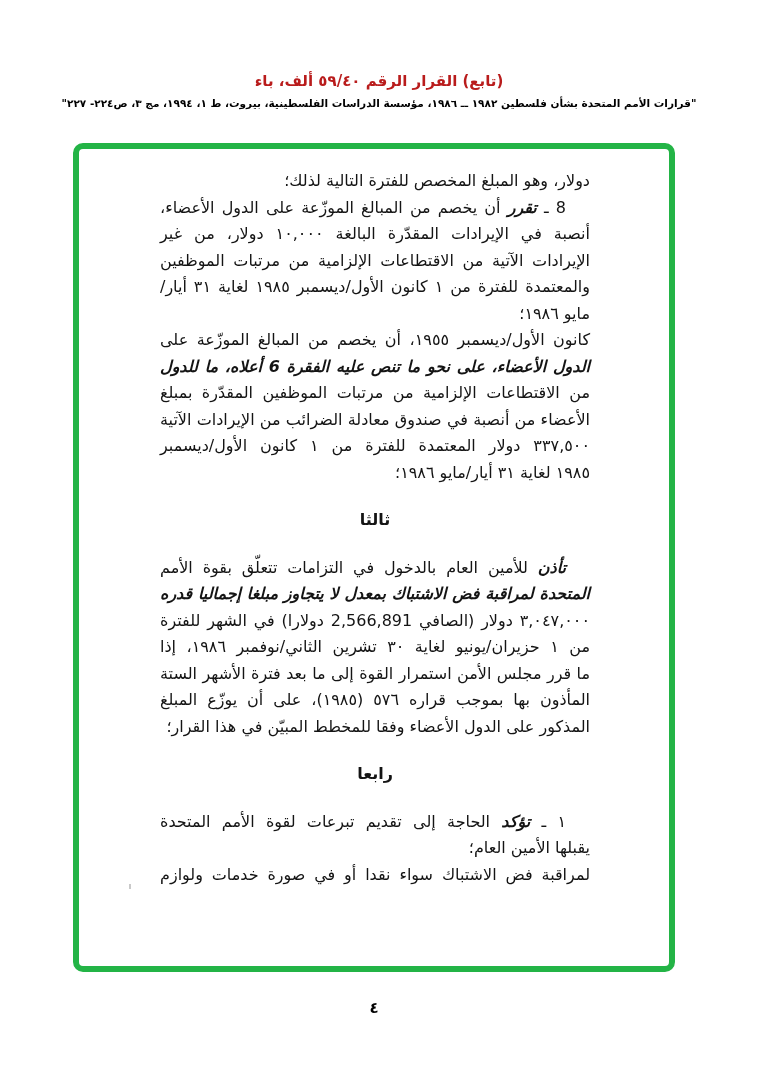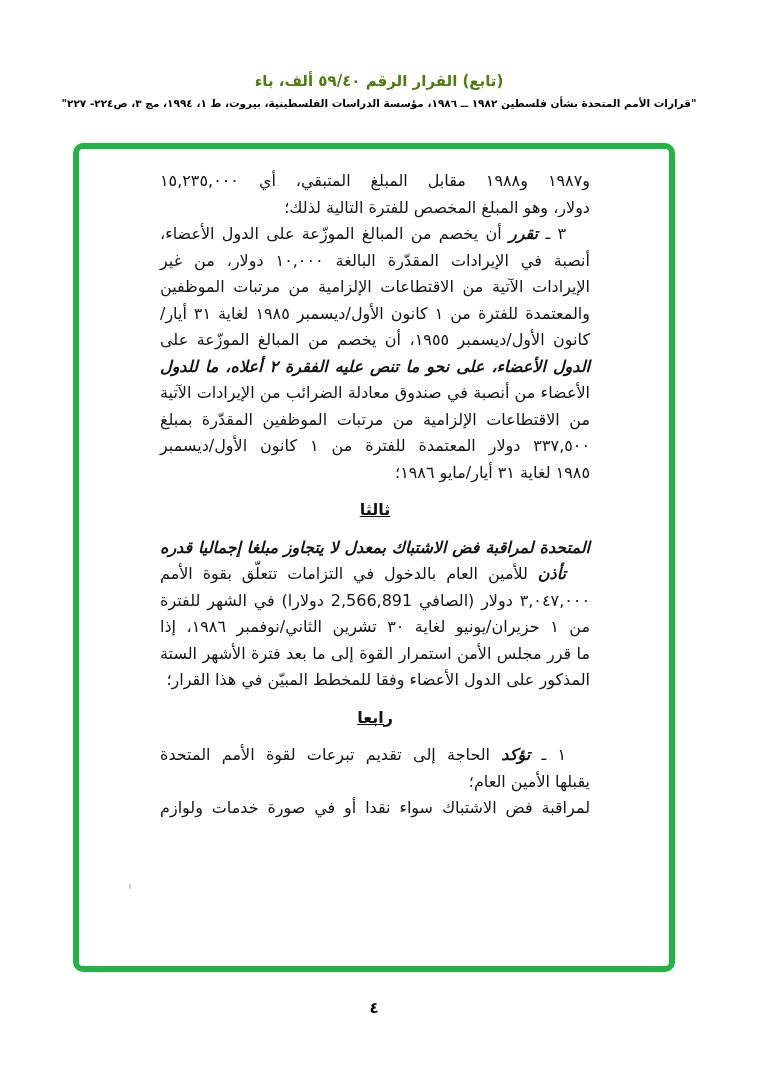--- a/index.html
+++ b/index.html
@@ -13,21 +13,21 @@
   }
   .page-header {
     position: absolute;
     top: 72px; left: 0; right: 0;
     text-align: center;
     direction: rtl;
   }
   .doc-title {
     font-size: 15px;
     font-weight: bold;
-    color: #4d7c0f;
+    color: #b91c1c;
   }
   .doc-source {
     font-size: 10.5px;
     font-weight: bold;
     margin-top: 7px;
     color: #000;
     white-space: nowrap;
   }
   .green-box {
     position: absolute;
@@ -51,22 +51,21 @@
     text-align: justify;
     text-align-last: justify;
   }
   .line.first { padding-right: 24px; }
   .line.last  { text-align-last: right; }
   .kw, .dark { font-weight: bold; font-style: italic; }
   .heading {
     text-align: center;
     text-align-last: center;
     font-weight: bold;
-    margin: 11px 0;
-    text-decoration: underline;
+    margin: 21px 0;
   }
   .page-number {
     position: absolute;
     top: 999px;
     left: 73px; width: 602px;
     text-align: center;
     font-size: 15px;
     font-weight: bold;
     color: #000;
   }
@@ -82,42 +81,43 @@
 
 <div class="page-header">
   <div class="doc-title">(تابع) القرار الرقم ٥٩/٤٠ ألف، باء</div>
   <div class="doc-source">"قرارات الأمم المتحدة بشأن فلسطين ١٩٨٢ ــ ١٩٨٦، مؤسسة الدراسات الفلسطينية، بيروت، ط ١، ١٩٩٤، مج ٣، ص٢٢٤- ٢٢٧"</div>
 </div>
 
 <div class="green-box"></div>
 
 <div class="text-col">
 
-  <div class="line">و١٩٨٧ و١٩٨٨ مقابل المبلغ المتبقي، أي ١٥,٢٣٥,٠٠٠</div>
   <div class="line last">دولار، وهو المبلغ المخصص للفترة التالية لذلك؛</div>
 
-  <div class="line first"><span>٣ ـ</span> <span class="kw">تقرر</span> <span>أن يخصم من المبالغ الموزّعة على الدول الأعضاء،</span></div>
+  <div class="line first"><span>8 ـ</span> <span class="kw">تقرر</span> <span>أن يخصم من المبالغ الموزّعة على الدول الأعضاء،</span></div>
   <div class="line">أنصبة في الإيرادات المقدّرة البالغة ١٠,٠٠٠ دولار، من غير</div>
   <div class="line">الإيرادات الآتية من الاقتطاعات الإلزامية من مرتبات الموظفين</div>
   <div class="line">والمعتمدة للفترة من ١ كانون الأول/ديسمبر ١٩٨٥ لغاية ٣١ أيار/</div>
+  <div class="line last">مايو ١٩٨٦؛</div>
 
   <div class="line">كانون الأول/ديسمبر ١٩٥٥، أن يخصم من المبالغ الموزّعة على</div>
-  <div class="line dark">الدول الأعضاء، على نحو ما تنص عليه الفقرة ٢ أعلاه، ما للدول</div>
+  <div class="line dark">الدول الأعضاء، على نحو ما تنص عليه الفقرة 6 أعلاه، ما للدول</div>
+  <div class="line">من الاقتطاعات الإلزامية من مرتبات الموظفين المقدّرة بمبلغ</div>
   <div class="line">الأعضاء من أنصبة في صندوق معادلة الضرائب من الإيرادات الآتية</div>
-  <div class="line">من الاقتطاعات الإلزامية من مرتبات الموظفين المقدّرة بمبلغ</div>
   <div class="line">٣٣٧,٥٠٠ دولار المعتمدة للفترة من ١ كانون الأول/ديسمبر</div>
   <div class="line last">١٩٨٥ لغاية ٣١ أيار/مايو ١٩٨٦؛</div>
 
   <div class="heading">ثالثا</div>
 
+  <div class="line first"><span class="kw">تأذن</span> <span>للأمين العام بالدخول في التزامات تتعلّق بقوة الأمم</span></div>
   <div class="line dark">المتحدة لمراقبة فض الاشتباك بمعدل لا يتجاوز مبلغا إجماليا قدره</div>
-  <div class="line first"><span class="kw">تأذن</span> <span>للأمين العام بالدخول في التزامات تتعلّق بقوة الأمم</span></div>
   <div class="line">٣,٠٤٧,٠٠٠ دولار (الصافي 2,566,891 دولارا) في الشهر للفترة</div>
   <div class="line">من ١ حزيران/يونيو لغاية ٣٠ تشرين الثاني/نوفمبر ١٩٨٦، إذا</div>
   <div class="line">ما قرر مجلس الأمن استمرار القوة إلى ما بعد فترة الأشهر الستة</div>
+  <div class="line">المأذون بها بموجب قراره ٥٧٦ (١٩٨٥)، على أن يوزّع المبلغ</div>
   <div class="line last">المذكور على الدول الأعضاء وفقا للمخطط المبيّن في هذا القرار؛</div>
 
   <div class="heading">رابعا</div>
 
   <div class="line first"><span>١ ـ</span> <span class="kw">تؤكد</span> <span>الحاجة إلى تقديم تبرعات لقوة الأمم المتحدة</span></div>
   <div class="line last">يقبلها الأمين العام؛</div>
   <div class="line">لمراقبة فض الاشتباك سواء نقدا أو في صورة خدمات ولوازم</div>
 
 </div>
 

